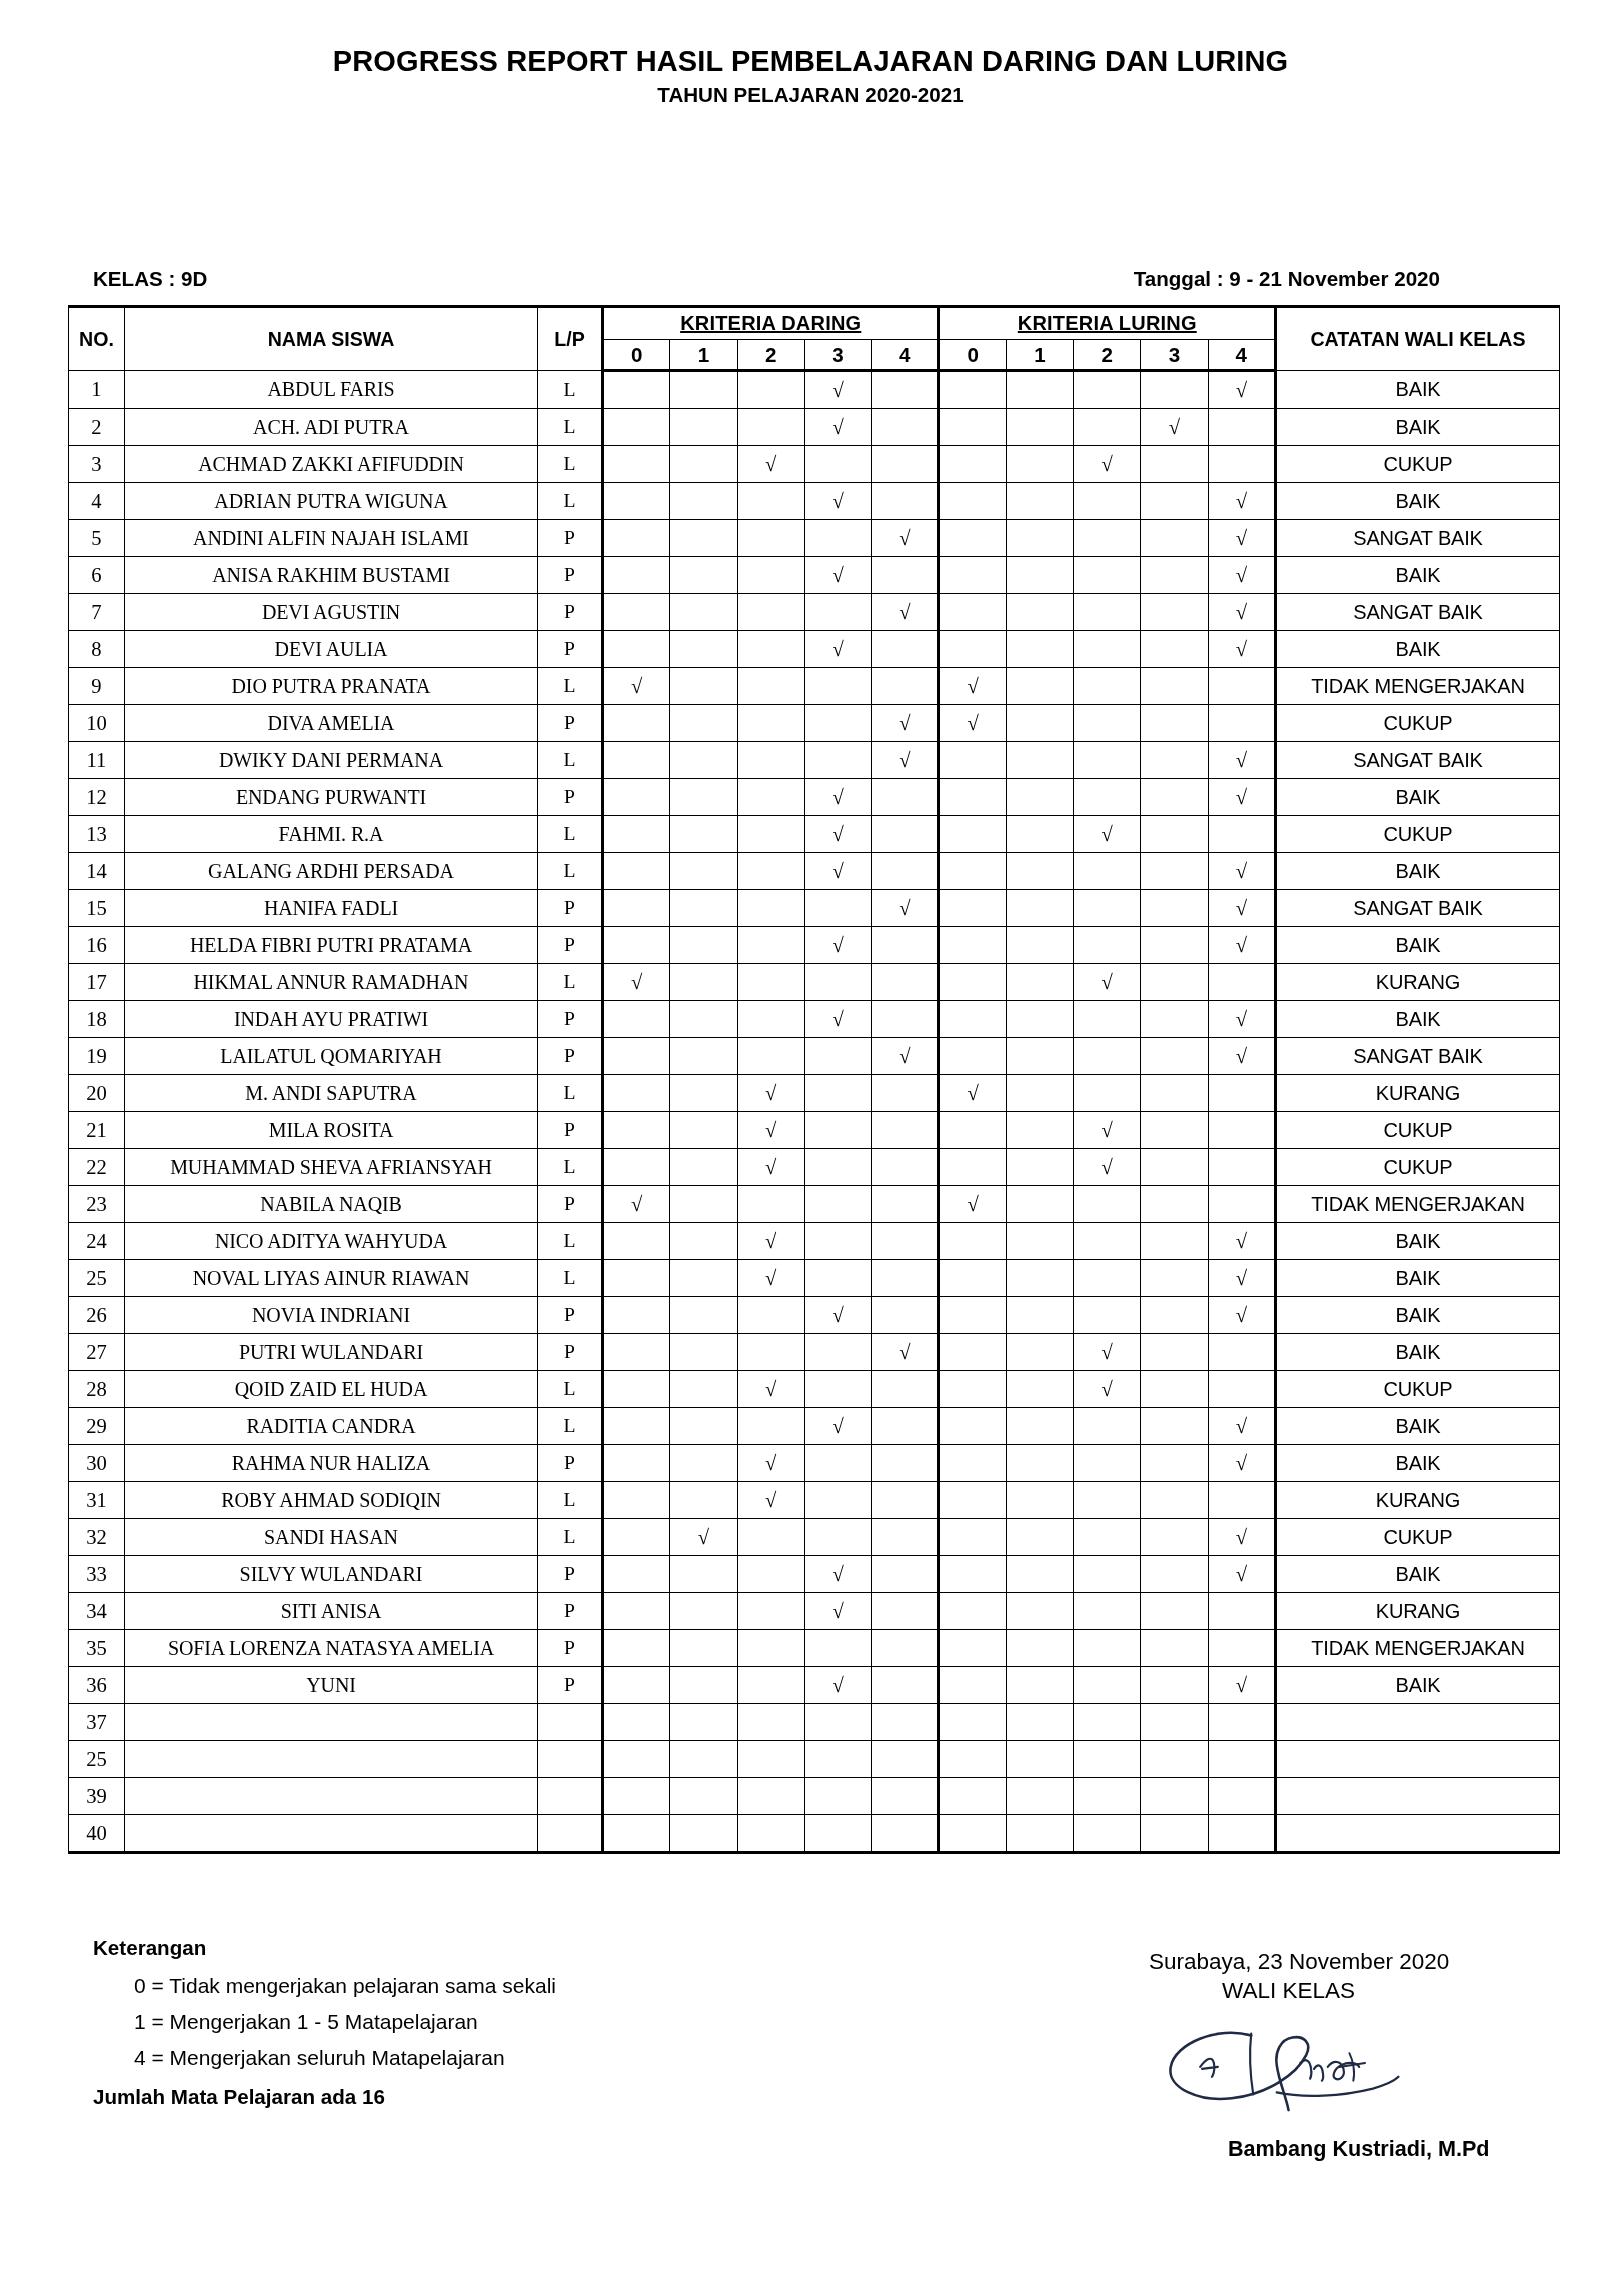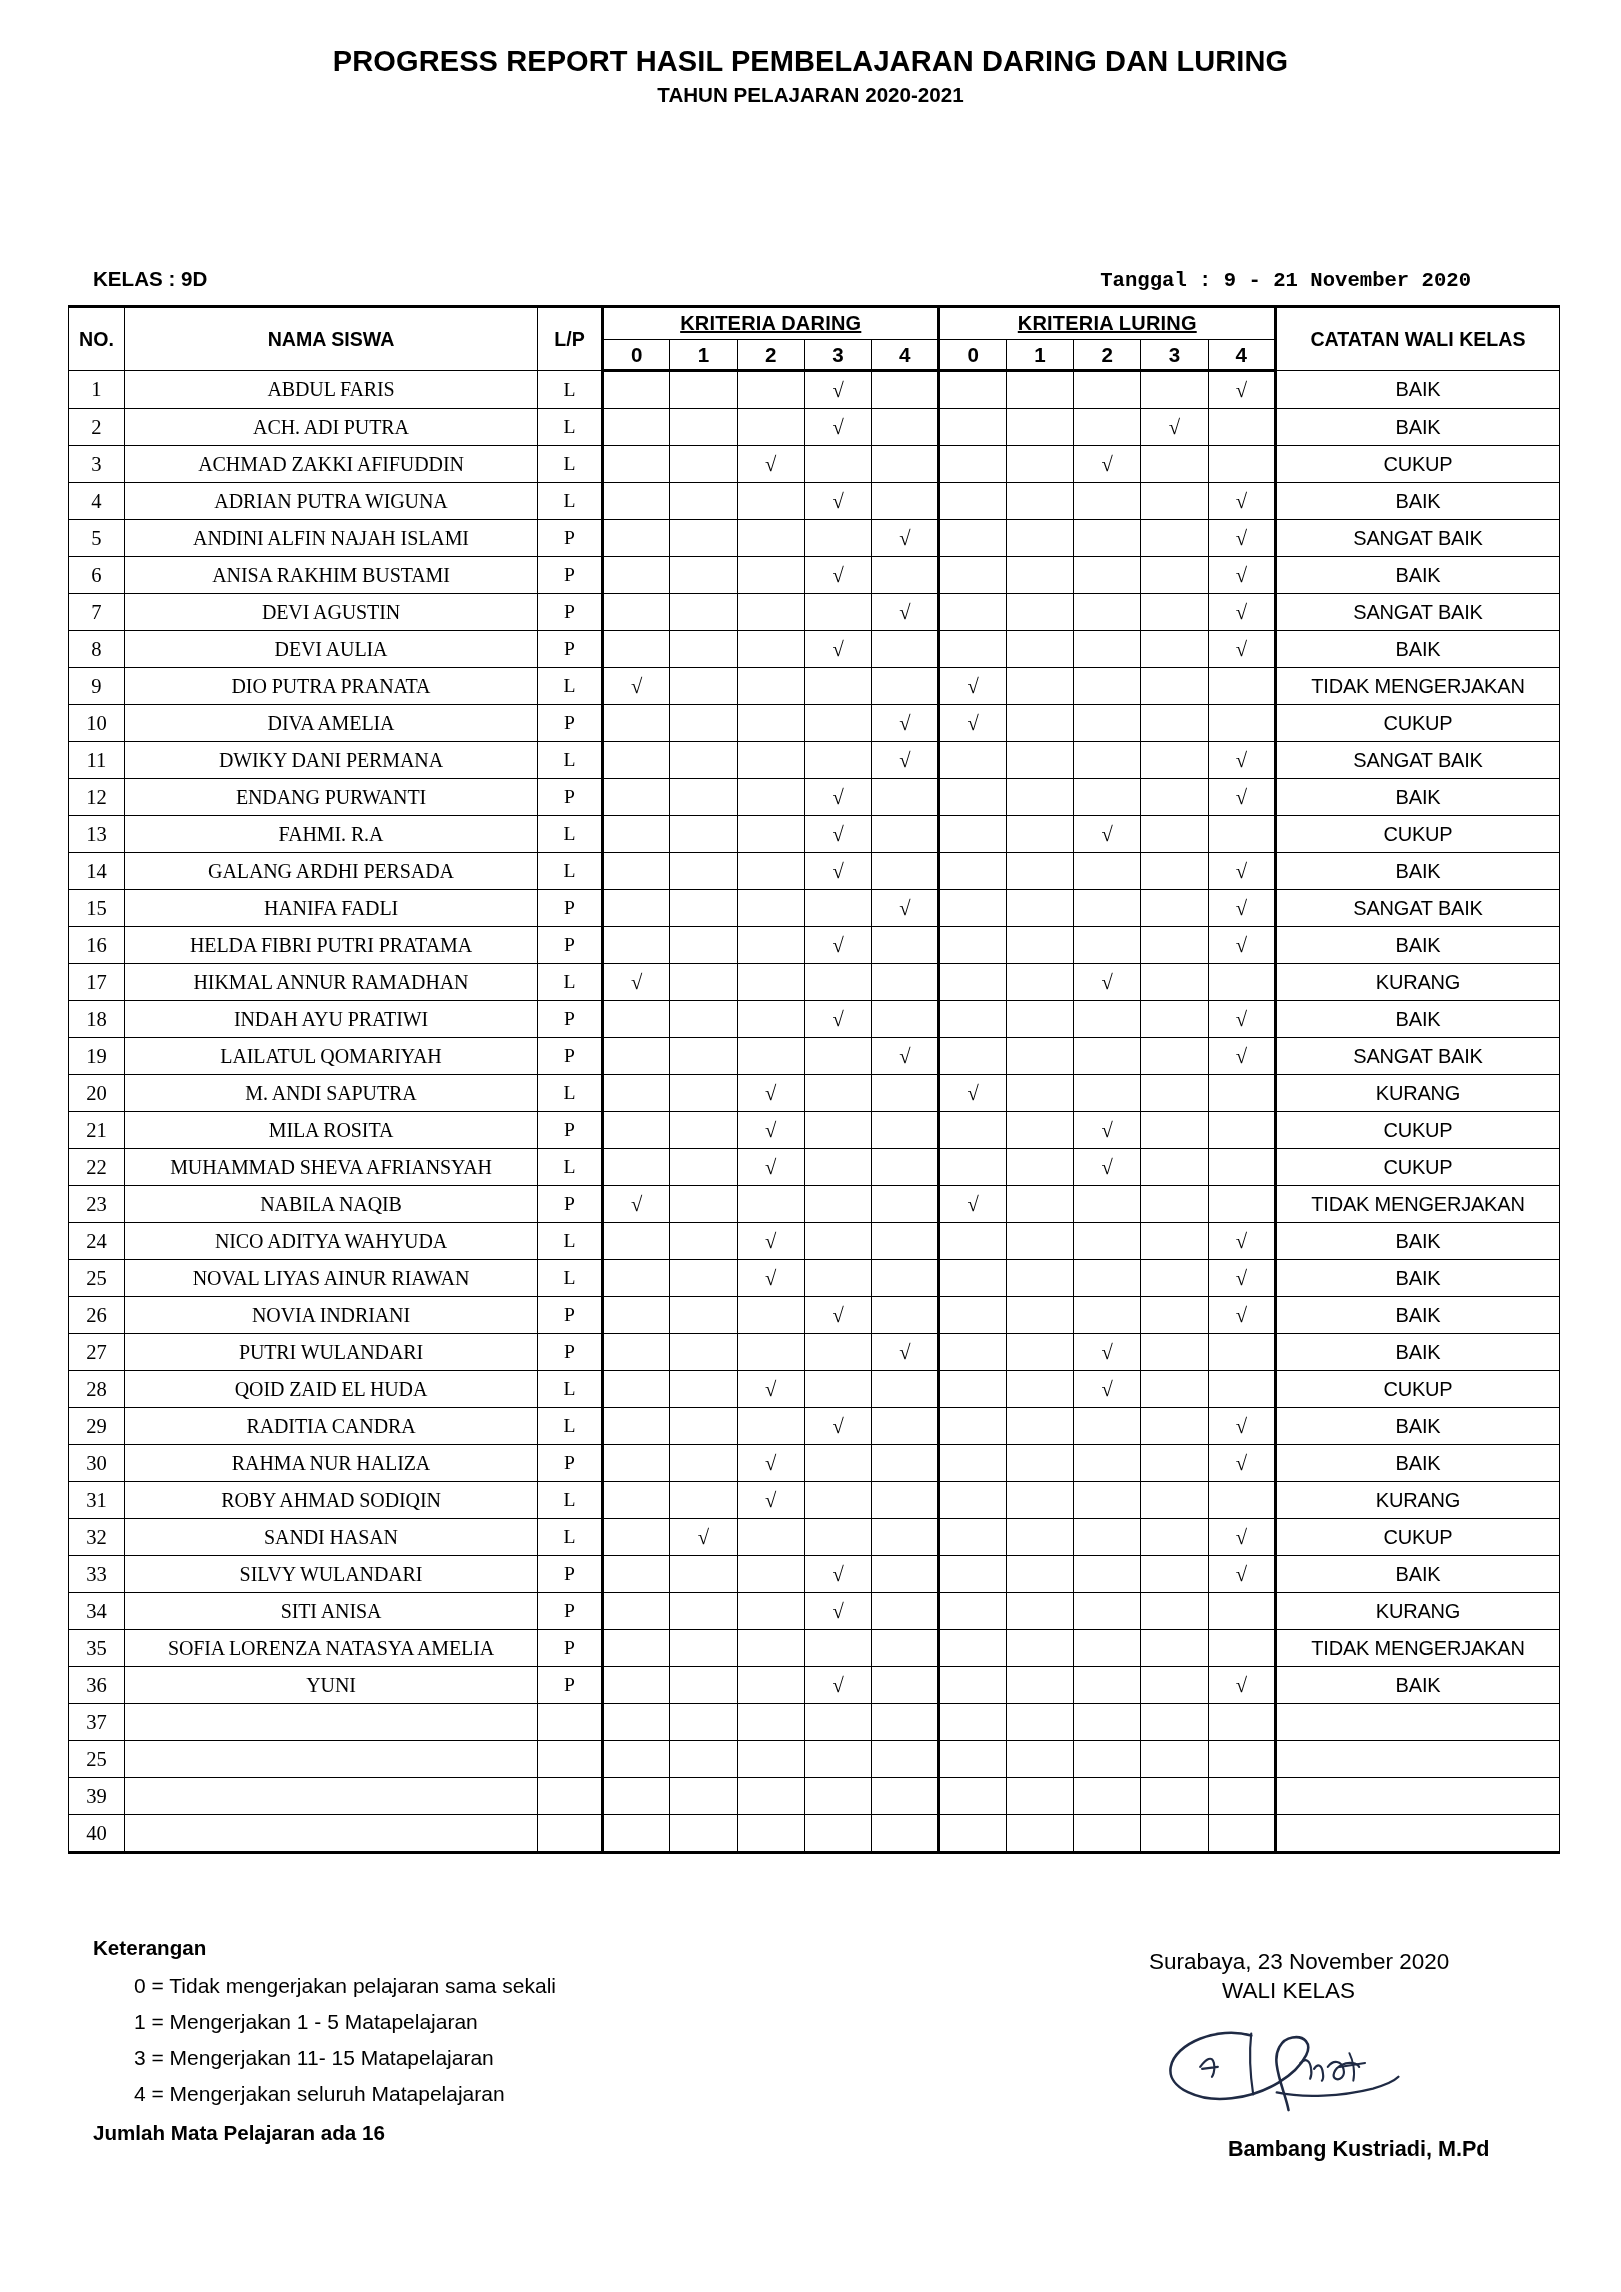--- a/index.html
+++ b/index.html
@@ -46,21 +46,21 @@
     position: absolute;
     left: 93px;
     right: 93px;
     top: 267px;
     display: flex;
     justify-content: space-between;
     align-items: baseline;
     font-size: 20.6px;
     font-weight: bold;
   }
-  .meta-right { margin-right: 57px; font-family: Liberation Mono, monospace; }
+  .meta-right { margin-right: 88px; }
 
   
   .table-wrap {
     position: absolute;
     left: 68px;
     top: 305px;
     width: 1492px;
   }
   table.report {
     border-collapse: collapse;
@@ -868,21 +868,20 @@
   </table>
 </div>
 
 <div class="footer">
 
   <div class="keterangan">
     <div class="ket-title">Keterangan</div>
     <ul class="ket-list">
         <li>0 = Tidak mengerjakan pelajaran sama sekali</li>
         <li>1 = Mengerjakan 1 - 5 Matapelajaran</li>
-        <li>3 = Mengerjakan 11- 15 Matapelajaran</li>
         <li>4 = Mengerjakan seluruh Matapelajaran</li>
       </ul>
     <div class="ket-total">Jumlah Mata Pelajaran ada 16</div>
   </div>
 
   <div class="signblock">
     <div class="sign-place">Surabaya,  23 November  2020</div>
     <div class="sign-role">WALI KELAS</div>
     <div class="sign-img">
       <svg viewBox="0 0 270 112" width="265" height="110" aria-hidden="true">

